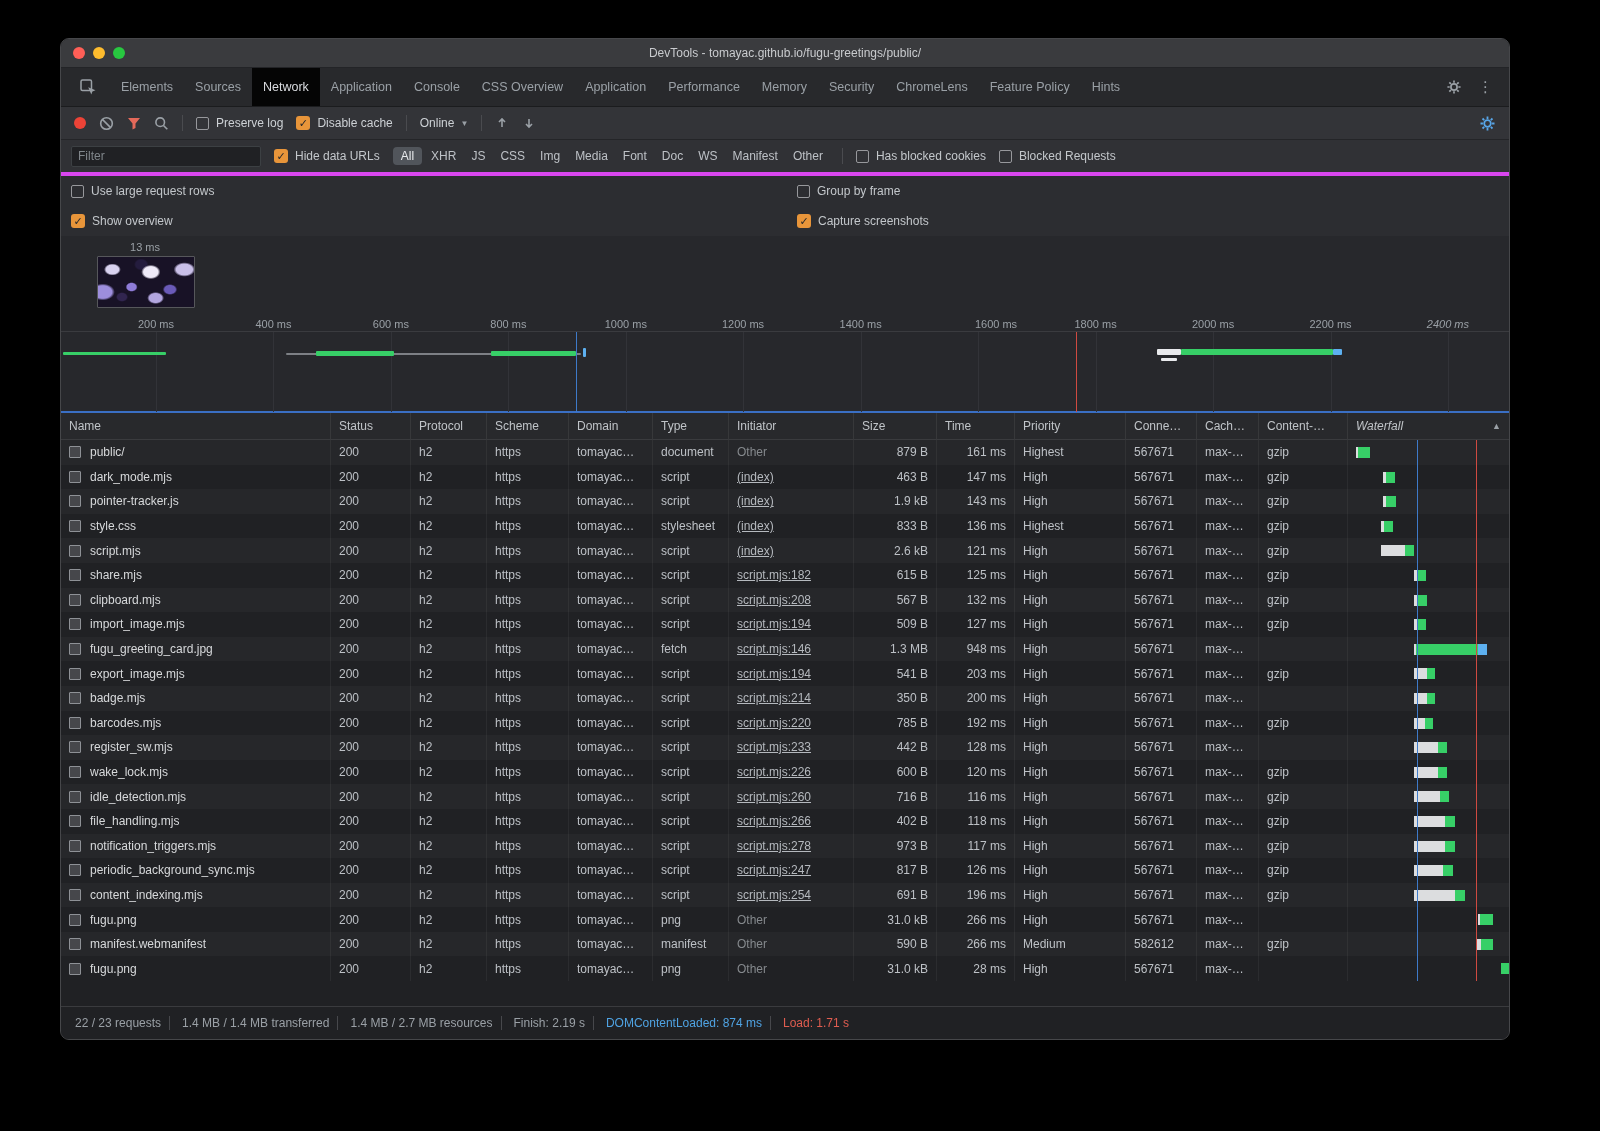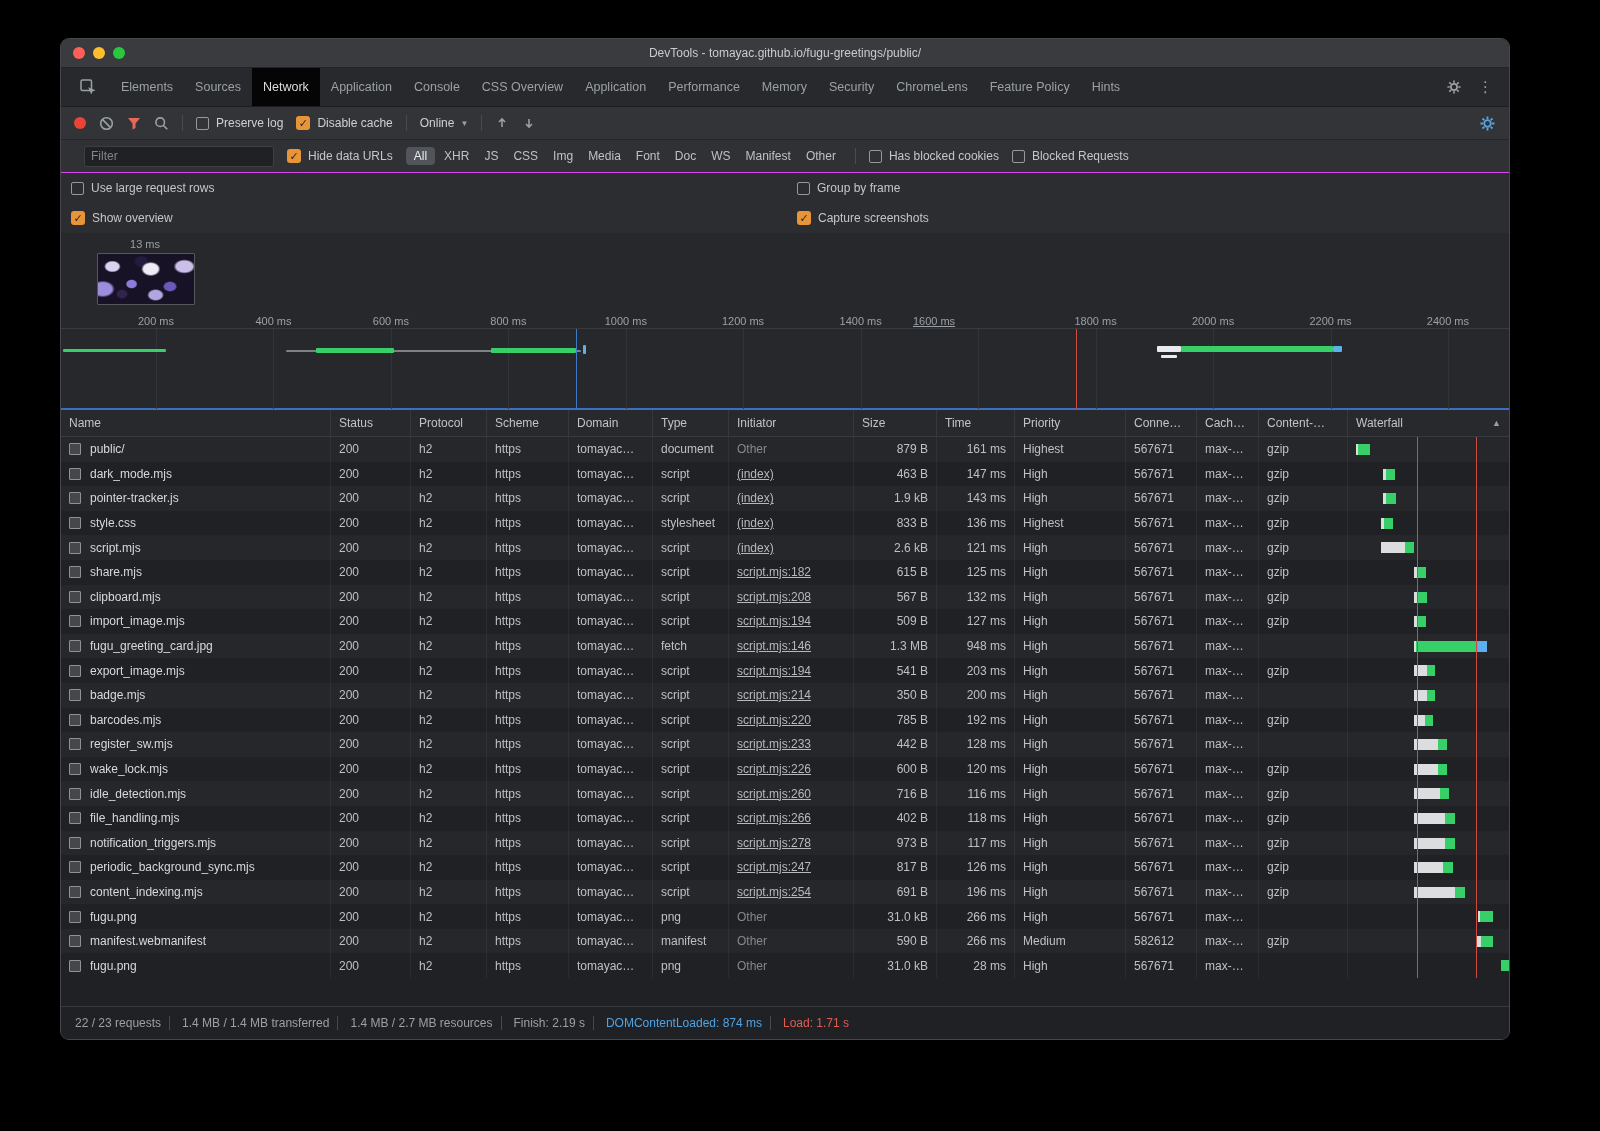--- a/index.html
+++ b/index.html
@@ -24,21 +24,21 @@
   .vsep{width:1px;height:16px;background:#4a4b4f;flex:none;}
   .rec{width:12px;height:12px;border-radius:50%;background:#ec4337;flex:none;}
   .icnbtn{display:flex;align-items:center;}
   .cbwrap{display:flex;align-items:center;gap:7px;cursor:default;white-space:nowrap;}
   .cb{width:14px;height:14px;border-radius:3px;flex:none;display:flex;align-items:center;justify-content:center;box-sizing:border-box;}
   .cb.on{background:#e8953a;color:#26272a;font-size:11px;font-weight:700;line-height:1;}
   .cb.off{width:13px;height:13px;border:1.5px solid #97989c;background:transparent;border-radius:2px;}
   .dropdown{display:flex;align-items:center;gap:6px;}
   .caret{font-size:8px;color:#9aa0a6;}
   
-  .filterbar{height:32px;background:#303135;border-bottom:1px solid #d946ef;display:flex;align-items:center;gap:13px;padding:0 23px;flex:none;font-size:12px;color:#c3c7cb;}
+  .filterbar{height:32px;background:#303135;border-bottom:4px solid #d946ef;display:flex;align-items:center;gap:13px;padding:0 10px;flex:none;font-size:12px;color:#c3c7cb;}
   .filter-input{width:176px;height:19px;background:#202124;border:1px solid #3c4043;border-radius:2px;color:#e8eaed;font-size:12px;padding:0 6px;font-family:inherit;outline:none;}
   .filter-input::placeholder{color:#80868b;}
   .pills{display:flex;align-items:center;gap:3px;}
   .pill{padding:2px 6px;color:#bdc1c6;white-space:nowrap;cursor:default;}
   .pill.active{background:#51555b;border-radius:4px;color:#e8eaed;padding:2px 8px;}
   
   .optrow{height:30px;display:grid;grid-template-columns:726px 1fr;align-items:center;padding-left:10px;font-size:12px;color:#c3c7cb;background:#2c2d31;flex:none;}
   
   .filmstrip{background:#27282c;flex:none;height:78px;padding-left:36px;box-sizing:border-box;}
   .fs-label{font-size:11px;color:#9aa0a6;padding-top:5px;width:96px;text-align:center;}
@@ -60,21 +60,21 @@
   .ov-label{position:absolute;top:4px;transform:translateX(-50%);white-space:nowrap;}
   .ov-band{position:relative;height:80px;border-top:1px solid #3a3b3f;overflow:hidden;}
   .grid-line{position:absolute;top:0;bottom:0;width:1px;background:#323338;}
   .ov-bar{position:absolute;border-radius:1px;}
   .ov-vline{position:absolute;top:0;bottom:0;width:1px;z-index:3;}
   .tabletop{height:2px;background:#3a6fc4;flex:none;}
   
   .trow{display:grid;grid-template-columns:270px 80px 76px 82px 84px 76px 125px 83px 78px 111px 71px 62px 89px 1fr;}
   .thead{height:27px;background:#28292c;flex:none;font-size:12px;color:#c0c4c8;}
   .hcell{display:flex;align-items:center;padding:0 8px;border-right:1px solid rgba(255,255,255,.07);border-bottom:1px solid #3a3b3e;white-space:nowrap;overflow:hidden;box-sizing:border-box;}
-  .hcell.c-wf{border-right:none;}
+  .hcell.c-wf{border-right:none;font-style:italic;}
   .sortarrow{font-size:9px;color:#9aa0a6;margin-left:auto;}
   .rowswrap{position:relative;flex:none;}
   .rrow{height:24.6px;font-size:12px;color:#bdc1c6;cursor:default;}
   .rrow.odd{background:#26272a;}
   .rrow.even{background:#202124;}
   .cell{display:flex;align-items:center;padding:0 8px;border-right:1px solid rgba(255,255,255,.05);white-space:nowrap;overflow:hidden;box-sizing:border-box;}
   .cell.r{justify-content:flex-end;}
   .cell.c-wf{position:relative;padding:0;border-right:none;}
   .ficon{width:10px;height:10px;border:1px solid #8e9196;background:#46474b;margin-right:9px;flex:none;border-radius:1px;}
   .ntext{color:#d7d9db;overflow:hidden;text-overflow:ellipsis;}
@@ -251,25 +251,25 @@
 
   <div class="overview">
     <div class="ov-labels" id="ov-labels">
         <span class="ov-label" style="left: 95px;">200 ms</span>
         <span class="ov-label" style="left: 212.45px;">400 ms</span>
         <span class="ov-label" style="left: 329.9px;">600 ms</span>
         <span class="ov-label" style="left: 447.35px;">800 ms</span>
         <span class="ov-label" style="left: 564.8px;">1000 ms</span>
         <span class="ov-label" style="left: 682px;">1200 ms</span>
         <span class="ov-label" style="left: 799.7px;">1400 ms</span>
-        <span class="ov-label" style="left: 873px; text-decoration: underline;">1600 ms</span>
+        <span class="ov-label" style="left: 935px;">1600 ms</span>
         <span class="ov-label" style="left: 1034.6px;">1800 ms</span>
         <span class="ov-label" style="left: 1152.05px;">2000 ms</span>
         <span class="ov-label" style="left: 1269.5px;">2200 ms</span>
-        <span class="ov-label" style="left: 1386.95px;">2400 ms</span>
+        <span class="ov-label" style="left: 1386.95px; font-style: italic;">2400 ms</span>
       </div>
     <div class="ov-band" id="ov-band">
         <div class="grid-line" style="left: 95px;"></div>
         <div class="grid-line" style="left: 212.45px;"></div>
         <div class="grid-line" style="left: 329.9px;"></div>
         <div class="grid-line" style="left: 447.35px;"></div>
         <div class="grid-line" style="left: 564.8px;"></div>
         <div class="grid-line" style="left: 682.25px;"></div>
         <div class="grid-line" style="left: 799.7px;"></div>
         <div class="grid-line" style="left: 917.15px;"></div>

